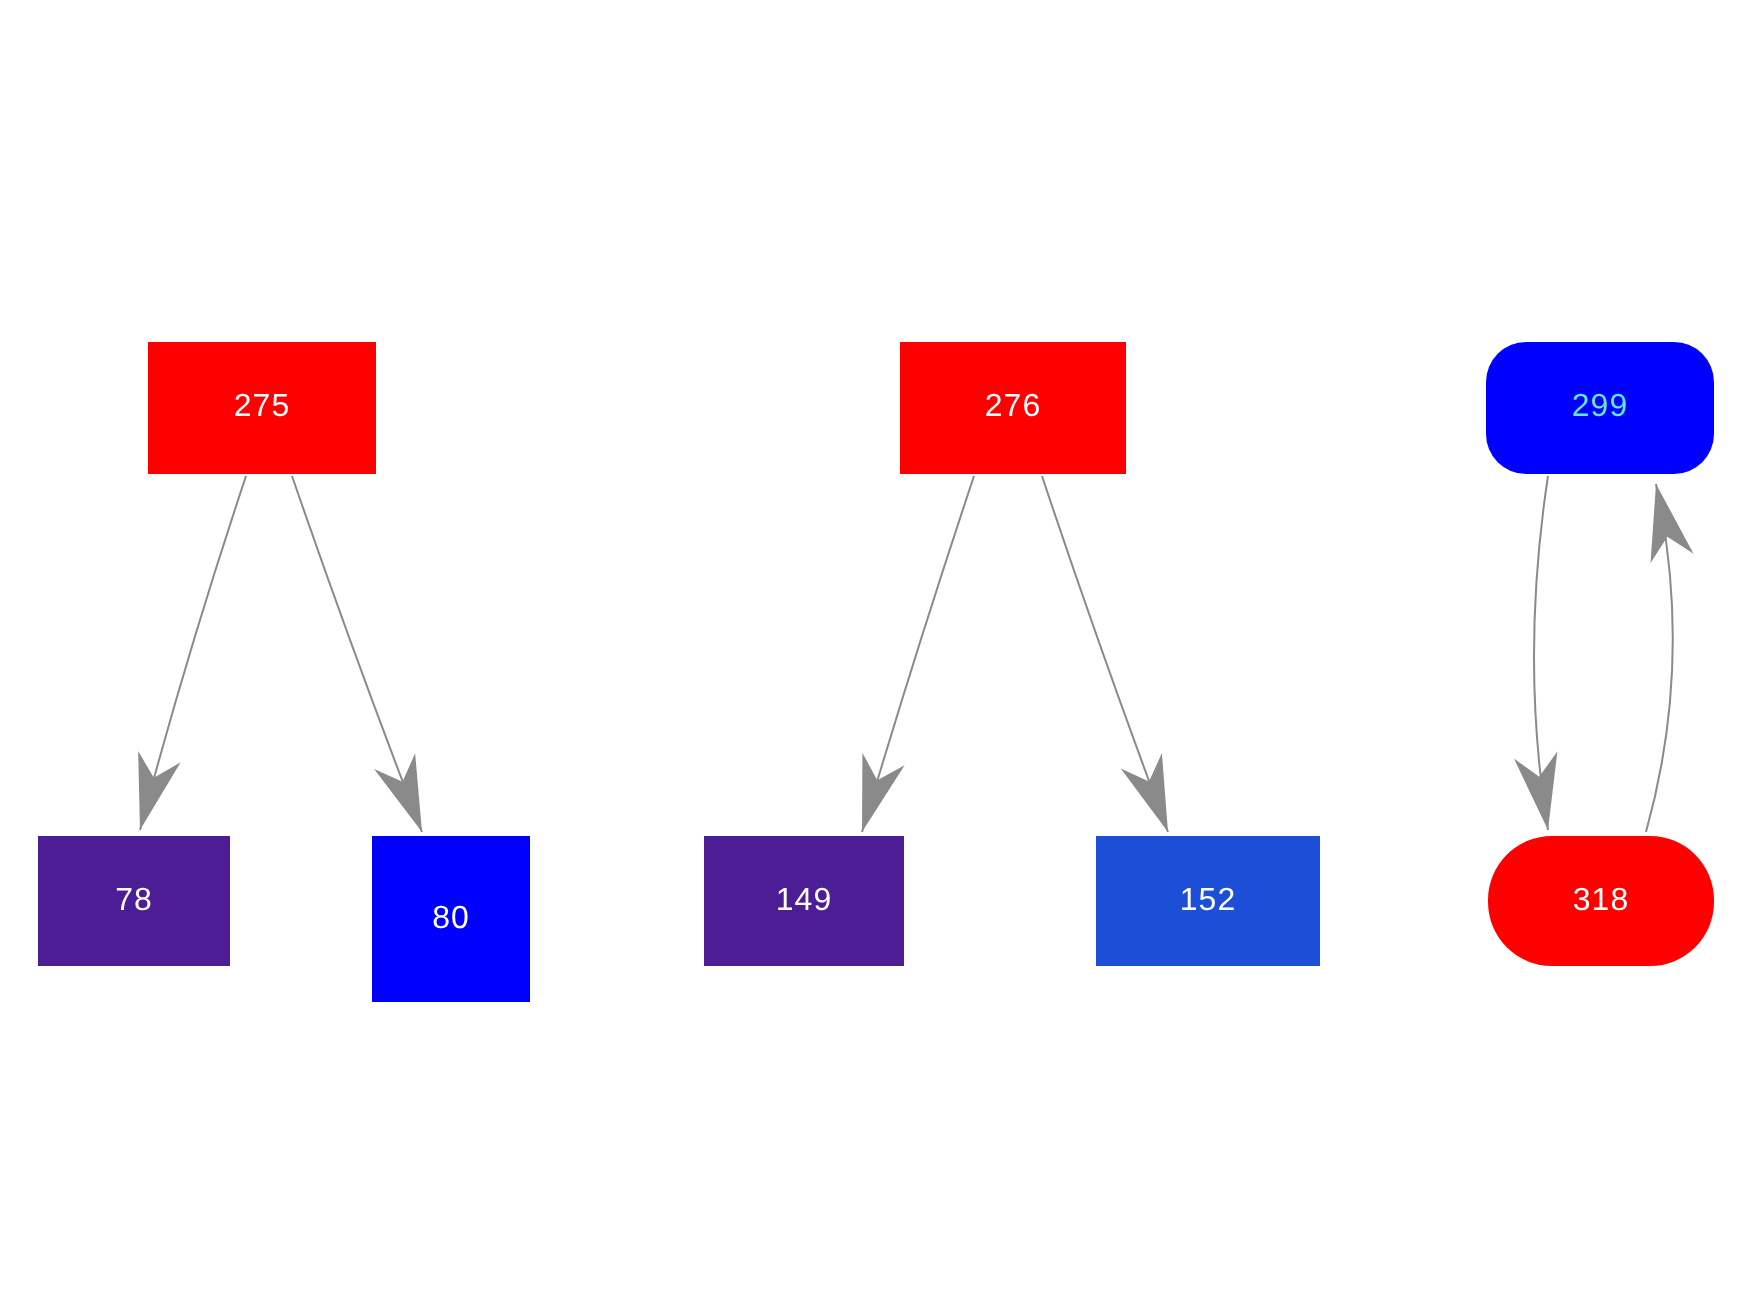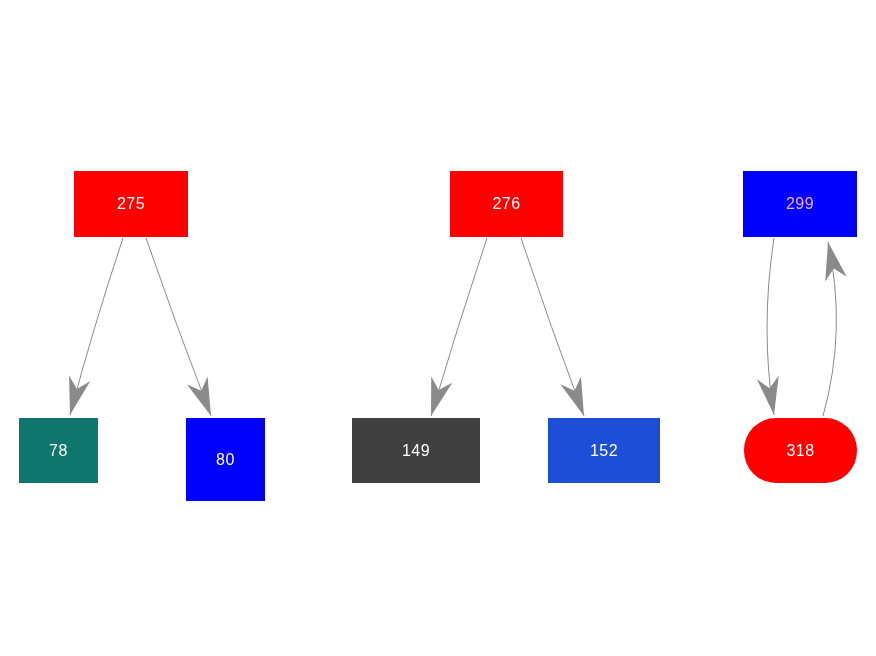--- a/index.html
+++ b/index.html
@@ -49,35 +49,35 @@
         <path d="M487,238 Q457,328 431,416" fill="none" stroke="#8a8a8a" stroke-width="1" marker-end="url(#vee)"></path>
         <path d="M521,238 Q551,328 584,416" fill="none" stroke="#8a8a8a" stroke-width="1" marker-end="url(#vee)"></path>
         <path d="M774,238 Q760,330 774,415" fill="none" stroke="#8a8a8a" stroke-width="1" marker-end="url(#vee)"></path>
         <path d="M823,416 Q847,330 828,242" fill="none" stroke="#8a8a8a" stroke-width="1" marker-end="url(#vee)"></path>
       </g>
   </svg>
   <div id="nodes">
       <div class="node" style="left: 74px; top: 171px; width: 114px; height: 66px; background: rgb(255, 0, 0); color: rgb(255, 255, 255);">
         <span>275</span>
       </div>
-      <div class="node" style="left: 19px; top: 418px; width: 79px; height: 65px; background: #0f766e; color: rgb(255, 255, 255);">
+      <div class="node" style="left: 19px; top: 418px; width: 96px; height: 65px; background: #4c1d95; color: rgb(255, 255, 255);">
         <span>78</span>
       </div>
       <div class="node" style="left: 186px; top: 418px; width: 79px; height: 83px; background: rgb(0, 0, 255); color: rgb(255, 255, 255);">
         <span>80</span>
       </div>
       <div class="node" style="left: 450px; top: 171px; width: 113px; height: 66px; background: rgb(255, 0, 0); color: rgb(255, 255, 255); text-align: center;">
         <span>276</span>
       </div>
-      <div class="node" style="left: 352px; top: 418px; width: 128px; height: 65px; background: #404040; color: rgb(255, 255, 255);">
+      <div class="node" style="left: 352px; top: 418px; width: 100px; height: 65px; background: #4c1d95; color: rgb(255, 255, 255);">
         <span>149</span>
       </div>
       <div class="node" style="left: 548px; top: 418px; width: 112px; height: 65px; background: #1d4ed8; color: rgb(255, 255, 255);">
         <span>152</span>
       </div>
-      <div class="node" style="left: 743px; top: 171px; width: 114px; height: 66px; background: rgb(0, 0, 255); color: #f0abfc;">
+      <div class="node" style="left: 743px; top: 171px; width: 114px; height: 66px; background: rgb(0, 0, 255); color: #5eead4; border-radius: 20px;">
         <span>299</span>
       </div>
       <div class="node" style="left: 744px; top: 418px; width: 113px; height: 65px; background: rgb(255, 0, 0); color: rgb(255, 255, 255); border-radius: 32px;">
         <span>318</span>
       </div>
     </div>
 </div>
 
 </body></html>

